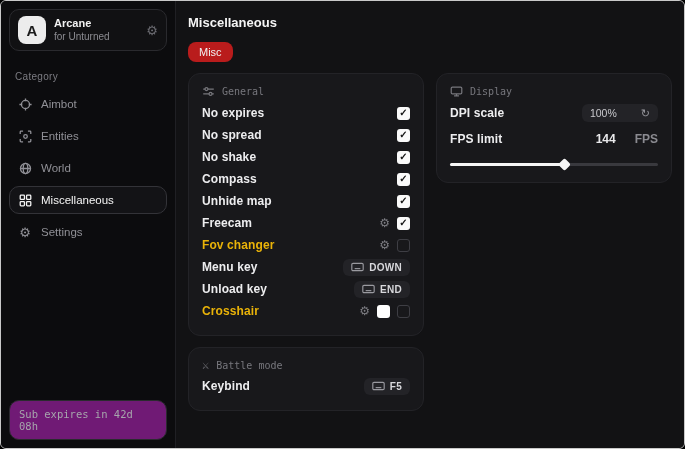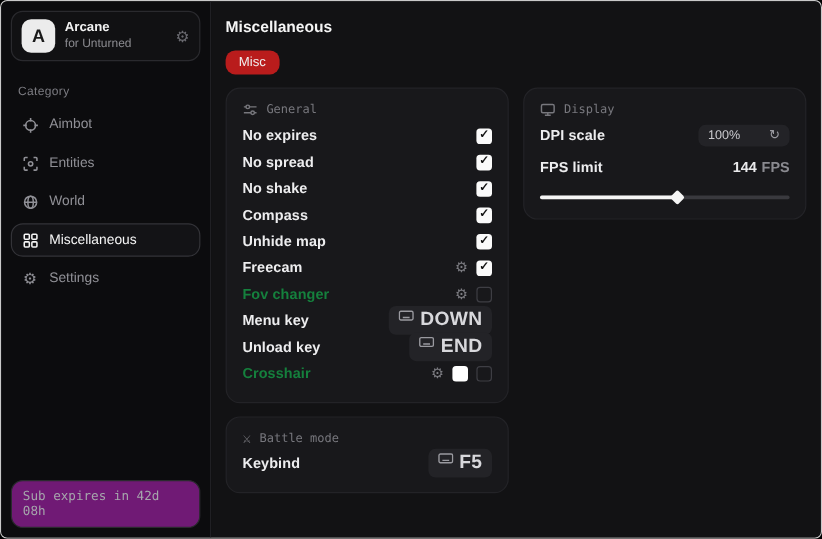--- a/index.html
+++ b/index.html
@@ -67,46 +67,46 @@
     display:flex; align-items:center; gap:7px;
     color:#77777d; font-family:"DejaVu Sans Mono", monospace; font-size:10px;
     margin-bottom:4px;
   }
   .panel-header svg { width:13px; height:13px; stroke:currentColor; fill:none; stroke-width:1.5; }
   .row {
     display:flex; align-items:center; justify-content:space-between;
     height:22px;
   }
   .row-label { color:#ededef; font-size:12px; font-weight:bold; letter-spacing:.1px; }
-  .row.muted .row-label { color:#15803d; }
+  .row.muted .row-label { color:#eab308; }
   .controls { display:flex; align-items:center; gap:7px; }
   .cb {
     width:13px; height:13px; border-radius:3px; cursor:pointer;
     display:flex; align-items:center; justify-content:center;
   }
   .cb.checked { background:#fafafa; }
   .cb.checked::after { content:"✓"; color:#111; font-size:10px; font-weight:bold; line-height:1; }
   .cb.unchecked { background:transparent; border:1px solid #3e3e44; }
   .row-gear { color:#7c7c82; font-size:12px; line-height:1; cursor:pointer; }
   .swatch { width:13px; height:13px; border-radius:3px; background:#ffffff; cursor:pointer; }
   .key-badge {
-    display:flex; align-items:flex-start; gap:5px;
+    display:flex; align-items:center; gap:5px;
     background:#232327; border-radius:6px; padding:3px 8px; cursor:pointer;
-    color:#d8d8dc; font-size:16px; font-weight:bold; letter-spacing:.3px;
+    color:#d8d8dc; font-size:10px; font-weight:bold; letter-spacing:.3px;
   }
   .key-badge svg { width:13px; height:10px; stroke:#9a9aa0; fill:none; stroke-width:1.4; }
   .value-badge {
     display:flex; align-items:center; gap:24px;
     background:#232327; border-radius:6px; padding:3px 8px; cursor:pointer;
     color:#c9c9cd; font-size:10.5px;
   }
   .reset-icon { color:#9a9aa0; font-size:11px; line-height:1; }
   .fps-value { font-size:12px; }
   .fps-value .num { color:#e9e9eb; font-weight:bold; }
-  .fps-value .unit { color:#8a8a90; font-weight:bold; margin-left:4px;text-align:center; }
+  .fps-value .unit { color:#8a8a90; font-weight:bold; margin-left:19px;text-align:center; }
   .slider { margin-top:9px; position:relative; height:10px; cursor:pointer; }
   .slider-track {
     position:absolute; top:4px; left:0; right:0; height:3px;
     background:#39393e; border-radius:2px;
   }
   .slider-fill {
     position:absolute; top:4px; left:0; height:3px;
     background:#f5f5f5; border-radius:2px;
   }
   .slider-handle {

